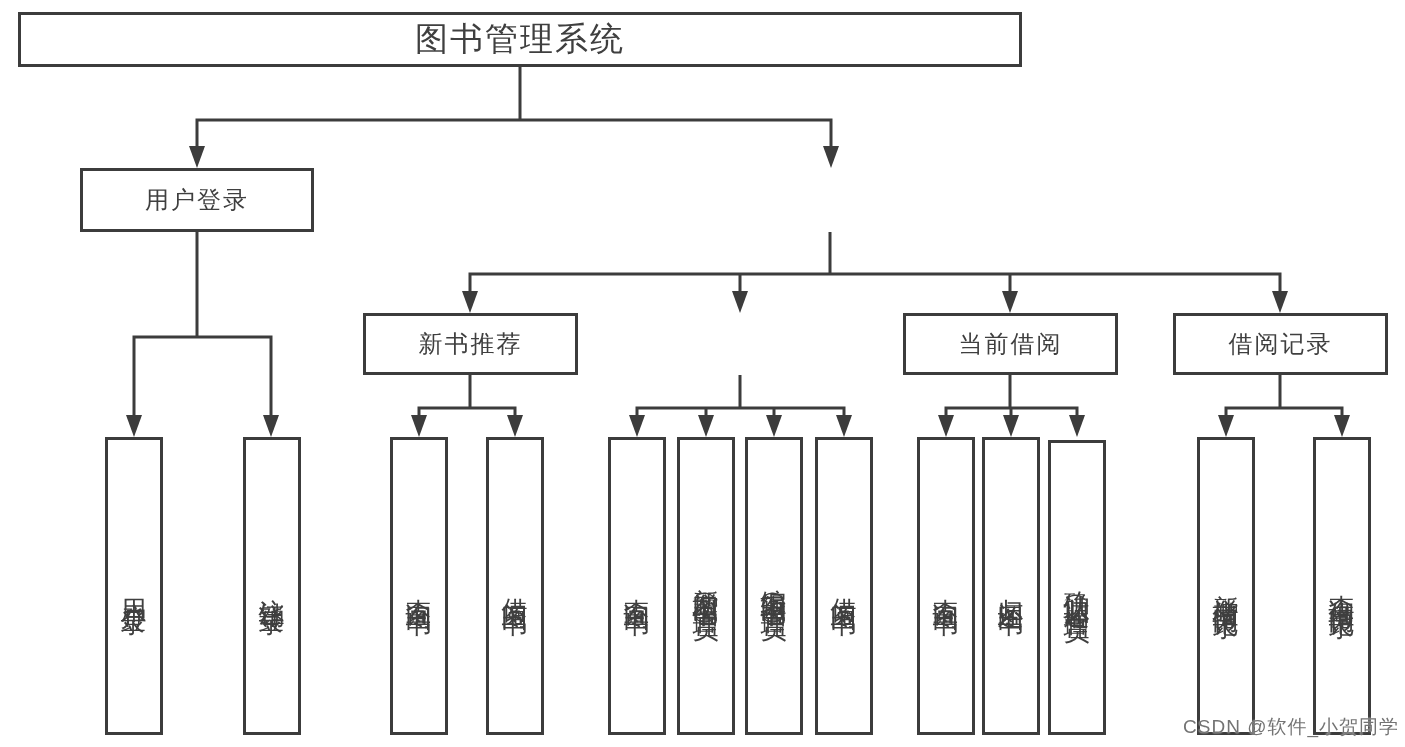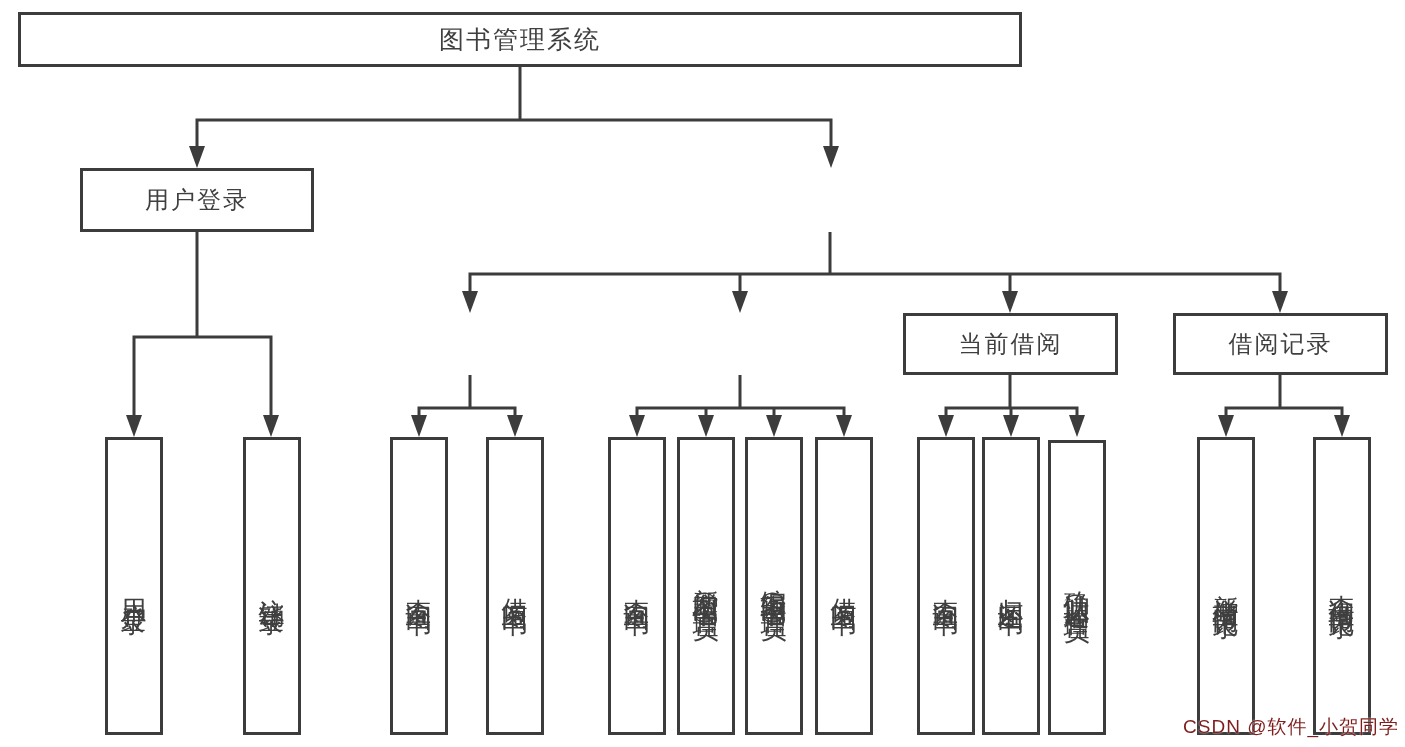--- a/index.html
+++ b/index.html
@@ -25,37 +25,37 @@
     background: #ffffff;
     display: flex;
     align-items: center;
     justify-content: center;
     z-index: 2;
     font-size: 24px;
     letter-spacing: 2px;
     color: #3f3f3f;
     text-align: center;
   }
-  .node.root { font-size: 25px; }
+  .node.root { font-size: 33px; }
   .leaf {
     writing-mode: vertical-rl;
     text-orientation: mixed;
     font-size: 26px;
     letter-spacing: 4px;
     line-height: 1;
     padding: 2px 0;
   }
   .watermark {
     position: absolute;
     right: 6px;
     top: 714px;
     z-index: 3;
     font-size: 19px;
     letter-spacing: 1px;
-    color: #7f1d1d;
+    color: #737373;
     text-shadow: 0 0 2px #ffffff;
     white-space: nowrap;
   }
 </style>
 </head>
 <body>
 
 <div class="canvas">
 
   <svg class="connectors" viewBox="0 0 1405 747" xmlns="http://www.w3.org/2000/svg">
@@ -113,20 +113,21 @@
       <polygon points="1069,415 1085,415 1077,437"></polygon>
       <polygon points="1218,415 1234,415 1226,437"></polygon>
       <polygon points="1334,415 1350,415 1342,437"></polygon>
     </g>
   </svg>
 
   <div class="node root" style="left:18px; top:12px; width:1004px; height:55px;">图书管理系统</div>
 
   <div class="node" style="left:80px; top:168px; width:234px; height:64px;">用户登录</div>
 
+  <div class="node" style="left:363px; top:313px; width:215px; height:62px;">新书推荐</div>
   <div class="node" style="left:1173px; top:313px; width:215px; height:62px;">借阅记录</div>
   <div class="node" style="left:903px; top:313px; width:215px; height:62px;">当前借阅</div>
 
   <div class="node leaf" style="left:105px; top:437px; width:58px; height:298px;">用户登录</div>
   <div class="node leaf" style="left:243px; top:437px; width:58px; height:298px;">注销登录</div>
 
   <div class="node leaf" style="left:390px; top:437px; width:58px; height:298px;">查询图书</div>
   <div class="node leaf" style="left:486px; top:437px; width:58px; height:298px;">借阅图书</div>
 
   <div class="node leaf" style="left:608px; top:437px; width:58px; height:298px;">查询图书</div>

